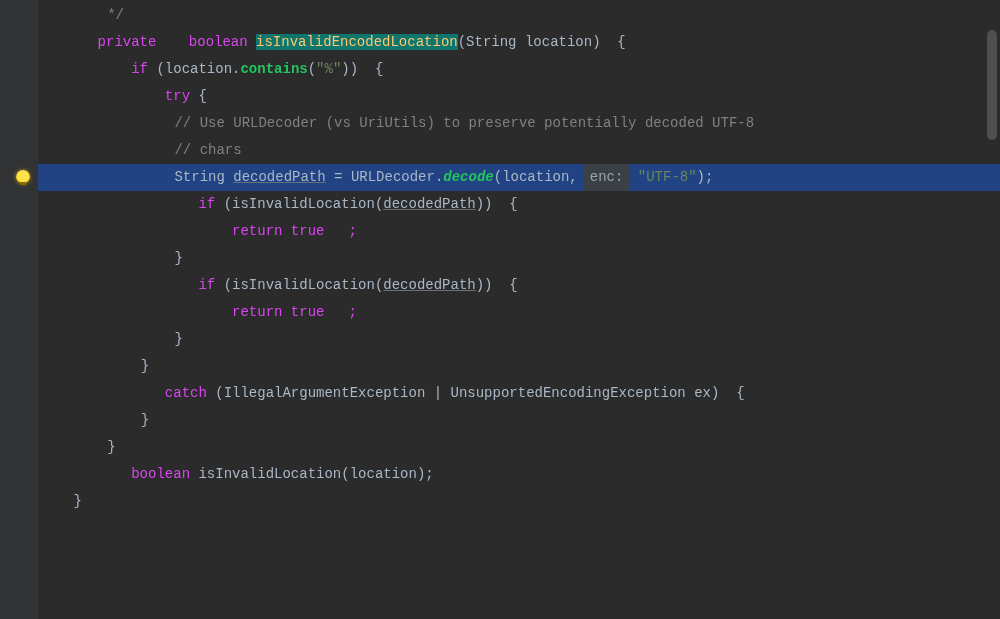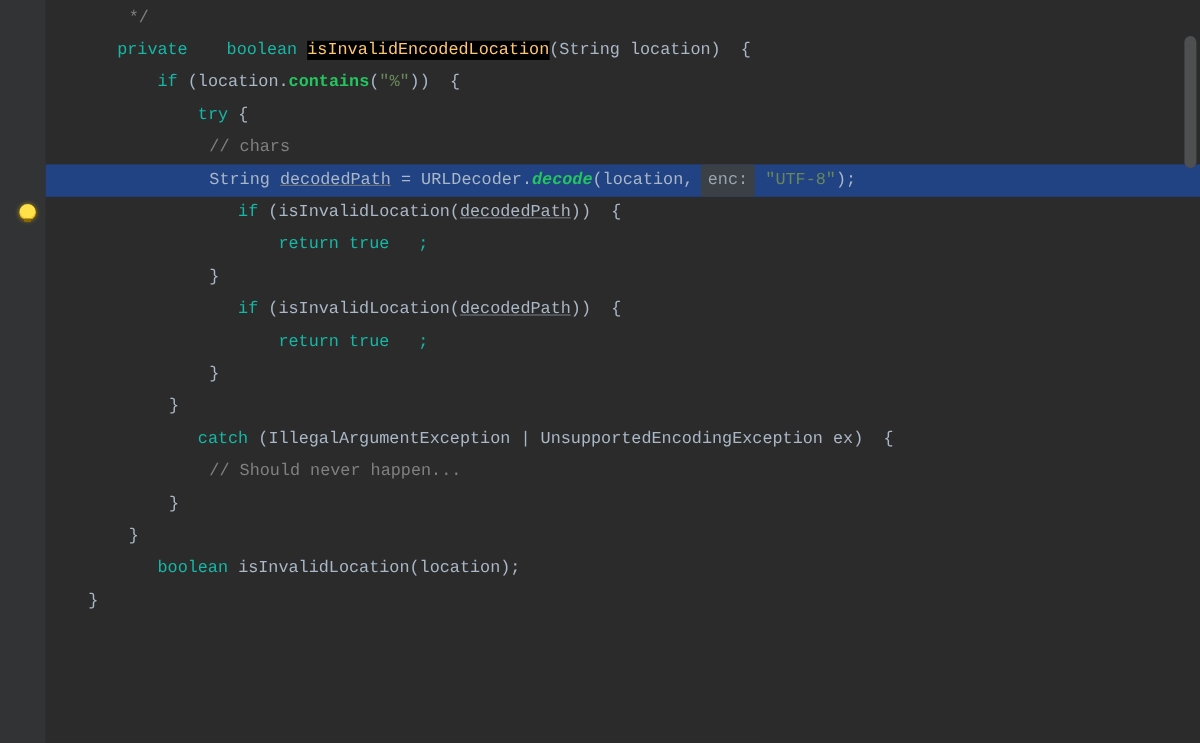--- a/index.html
+++ b/index.html
@@ -28,23 +28,23 @@
   .code {
     position: absolute;
     left: 38px; top: 0; right: 0;
     padding-top: 2px;
   }
   .line { white-space: pre; padding-left: 2px; }
   .highlight-line {
     background: #214283;
   }
   .c-comment   { color: #808080; }
-  .c-keyword   { color: #14b8a6; padding-left: 24px; }
+  .c-keyword   { color: #d946ef; padding-left: 24px; }
   .c-methname  { color: #22c55e; font-weight: bold; }
-  .c-methdecl  { background: #000000; color: #ffc66d; }
+  .c-methdecl  { background: #0f766e; color: #ffc66d; }
   .c-string    { color: #6a8759; }
   .c-underline { text-decoration: underline; text-decoration-color: #6a7178; }
   .c-italic    { font-style: italic; }
   .c-paren     { color: #a9b7c6; }
   .bulb {
     position: absolute;
     left: 16px;
     width: 14px; height: 14px;
     background: radial-gradient(circle at 50% 40%, #ffe14a 55%, #d9a400 70%, transparent 72%);
     border-radius: 50%;
@@ -92,20 +92,21 @@
   <div class="code">
 
     <div class="line"><span>       </span><span class="c-comment"> */</span></div>
 
     <div class="line"><span>    </span><span class="c-keyword">private</span><span> </span><span class="c-keyword">boolean</span><span> </span><span class="c-methdecl">isInvalidEncodedLocation</span><span class="c-paren">(</span><span>String</span><span> </span><span>location</span><span class="c-paren">)</span><span>  {</span></div>
 
     <div class="line"><span>        </span><span class="c-keyword">if</span><span> (</span><span>location</span><span>.</span><span class="c-methname">contains</span><span>(</span><span class="c-string">"%"</span><span>))  {</span></div>
 
     <div class="line"><span>            </span><span class="c-keyword">try</span><span> {</span></div>
 
+    <div class="line"><span>                </span><span class="c-comment">// Use URLDecoder (vs UriUtils) to preserve potentially decoded UTF-8</span></div>
 
     <div class="line"><span>                </span><span class="c-comment">// chars</span></div>
 
     <div class="line highlight-line"><span>                </span><span>String</span><span> </span><span class="c-underline">decodedPath</span><span> = </span><span>URLDecoder</span><span>.</span><span class="c-methname c-italic">decode</span><span>(</span><span>location</span><span>,</span><span class="hint-box"><span>enc:</span></span><span class="c-string"> "UTF-8"</span><span>);</span></div>
 
     <div class="line"><span>                </span><span class="c-keyword">if</span><span> (</span><span>isInvalidLocation</span><span>(</span><span class="c-underline">decodedPath</span><span>))  {</span></div>
 
     <div class="line"><span>                    </span><span class="c-keyword">return true</span><span class="c-keyword">;</span></div>
 
     <div class="line"><span>                </span><span>}</span></div>
@@ -114,21 +115,20 @@
     <div class="line"><span>                </span><span class="c-keyword">if</span><span> (</span><span>isInvalidLocation</span><span>(</span><span class="c-underline">decodedPath</span><span>))  {</span></div>
 
     <div class="line"><span>                    </span><span class="c-keyword">return true</span><span class="c-keyword">;</span></div>
 
     <div class="line"><span>                </span><span>}</span></div>
 
     <div class="line"><span>            </span><span>}</span></div>
 
     <div class="line"><span>            </span><span class="c-keyword">catch</span><span> (</span><span>IllegalArgumentException</span><span> | </span><span>UnsupportedEncodingException</span><span> </span><span>ex</span><span>)  {</span></div>
 
-    <div class="line"><span>                </span><span class="c-comment">// Should never happen...</span></div>
 
     <div class="line"><span>            </span><span>}</span></div>
 
     <div class="line"><span>        </span><span>}</span></div>
 
     <div class="line"><span>        </span><span class="c-keyword">boolean</span><span> </span><span>isInvalidLocation</span><span>(</span><span>location</span><span>);</span></div>
 
     <div class="line"><span>    </span><span>}</span></div>
 
   </div>

